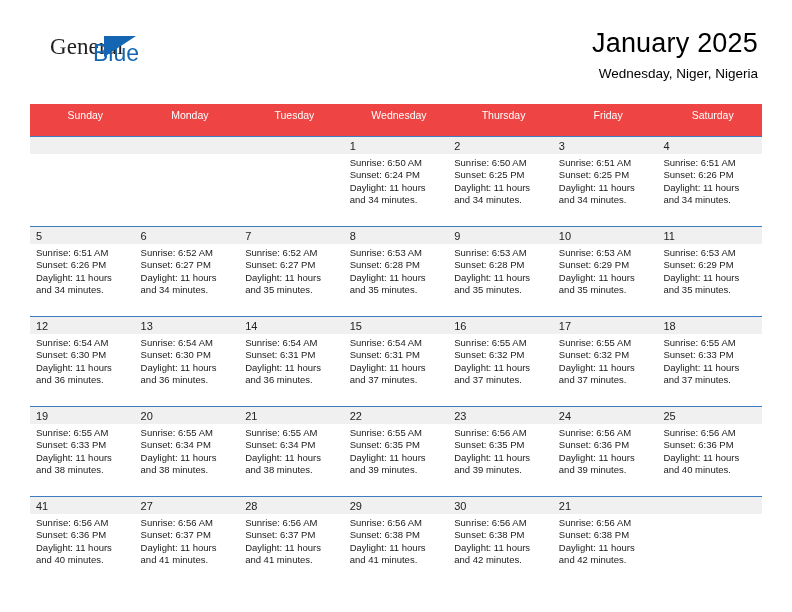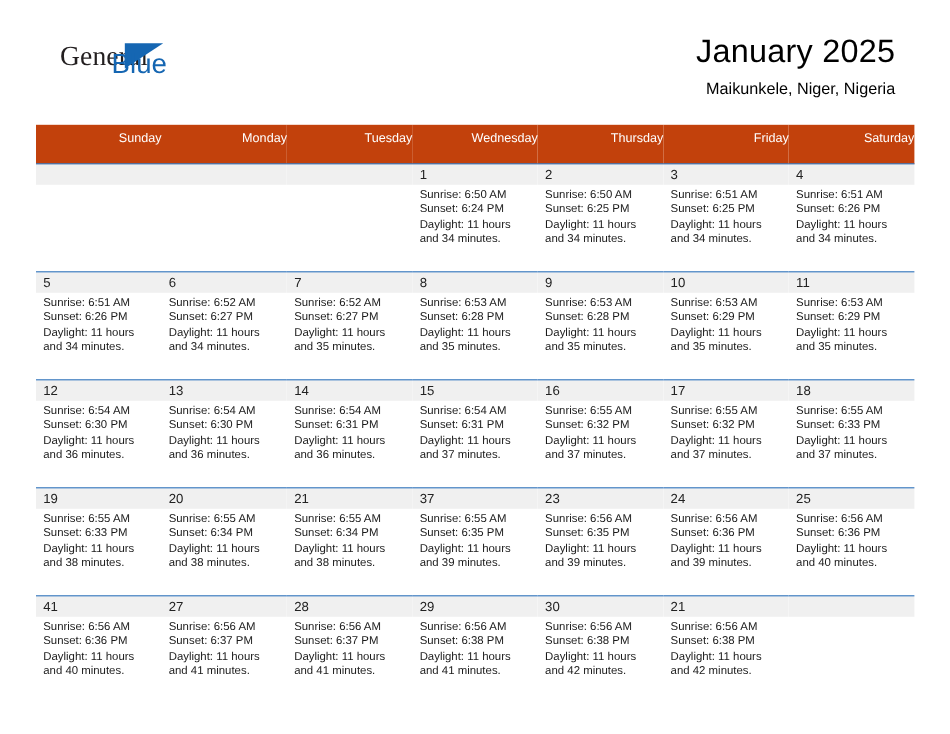--- a/index.html
+++ b/index.html
@@ -27,42 +27,42 @@
     font-size: 23px; color: #1ب66b2;
     color: #1566b2;
     font-family: "Liberation Sans", sans-serif;
   }
   .logo-tri {
     position: absolute; left: 70px; top: 2px;
     width: 0; height: 0;
     border-left: 32px solid #1566b2;
     border-bottom: 21px solid transparent;
   }
-  .title-block { position: absolute; right: 16px; top: 0; text-align: right; }
+  .title-block { position: absolute; right: 4px; top: 0; text-align: right; }
   .cal-title {
     font-size: 27px; font-weight: normal; color: #000; line-height: 34px;
     letter-spacing: 0.2px;
   }
   .cal-subtitle {
     font-size: 13.5px; color: #000; line-height: 22px; margin-top: 3px;
   }
 
   
   .calendar {
     position: absolute; left: 30px; top: 104px;
     width: 732px;
     border-collapse: collapse;
     table-layout: fixed;
   }
   .calendar th {
-    background: #c2410c;
+    background: #ef4444;
     color: #ffffff;
     font-size: 10.5px;
     font-weight: normal;
-    text-align: right;
+    text-align: center;
     padding: 5px 0 15px 6px;
     height: 21px;
     border: none;
   }
   .calendar td {
     width: 104.57px;
     height: 90px;
     vertical-align: top;
     padding: 0;
     border-top: 1px solid #3c7cbf;
@@ -91,21 +91,21 @@
 <div class="page">
 
   <div class="header">
     <div class="logo">
       <span class="logo-general">General</span>
       <span class="logo-tri"></span>
       <span class="logo-blue">Blue</span>
     </div>
     <div class="title-block">
       <div class="cal-title">January 2025</div>
-      <div class="cal-subtitle">Maikunkele, Niger, Nigeria</div>
+      <div class="cal-subtitle">Wednesday, Niger, Nigeria</div>
     </div>
   </div>
 
   <table class="calendar">
     <thead>
       <tr id="weekday-row">
           <th>Sunday</th>
           <th>Monday</th>
           <th>Tuesday</th>
           <th>Wednesday</th>
@@ -314,21 +314,21 @@
           <td>
             <div class="daynum-band">21</div>
             <div class="cell-body">
               <div>Sunrise: 6:55 AM</div>
               <div>Sunset: 6:34 PM</div>
               <div>Daylight: 11 hours</div>
               <div>and 38 minutes.</div>
             </div>
           </td>
           <td>
-            <div class="daynum-band">37</div>
+            <div class="daynum-band">22</div>
             <div class="cell-body">
               <div>Sunrise: 6:55 AM</div>
               <div>Sunset: 6:35 PM</div>
               <div>Daylight: 11 hours</div>
               <div>and 39 minutes.</div>
             </div>
           </td>
           <td>
             <div class="daynum-band">23</div>
             <div class="cell-body">

